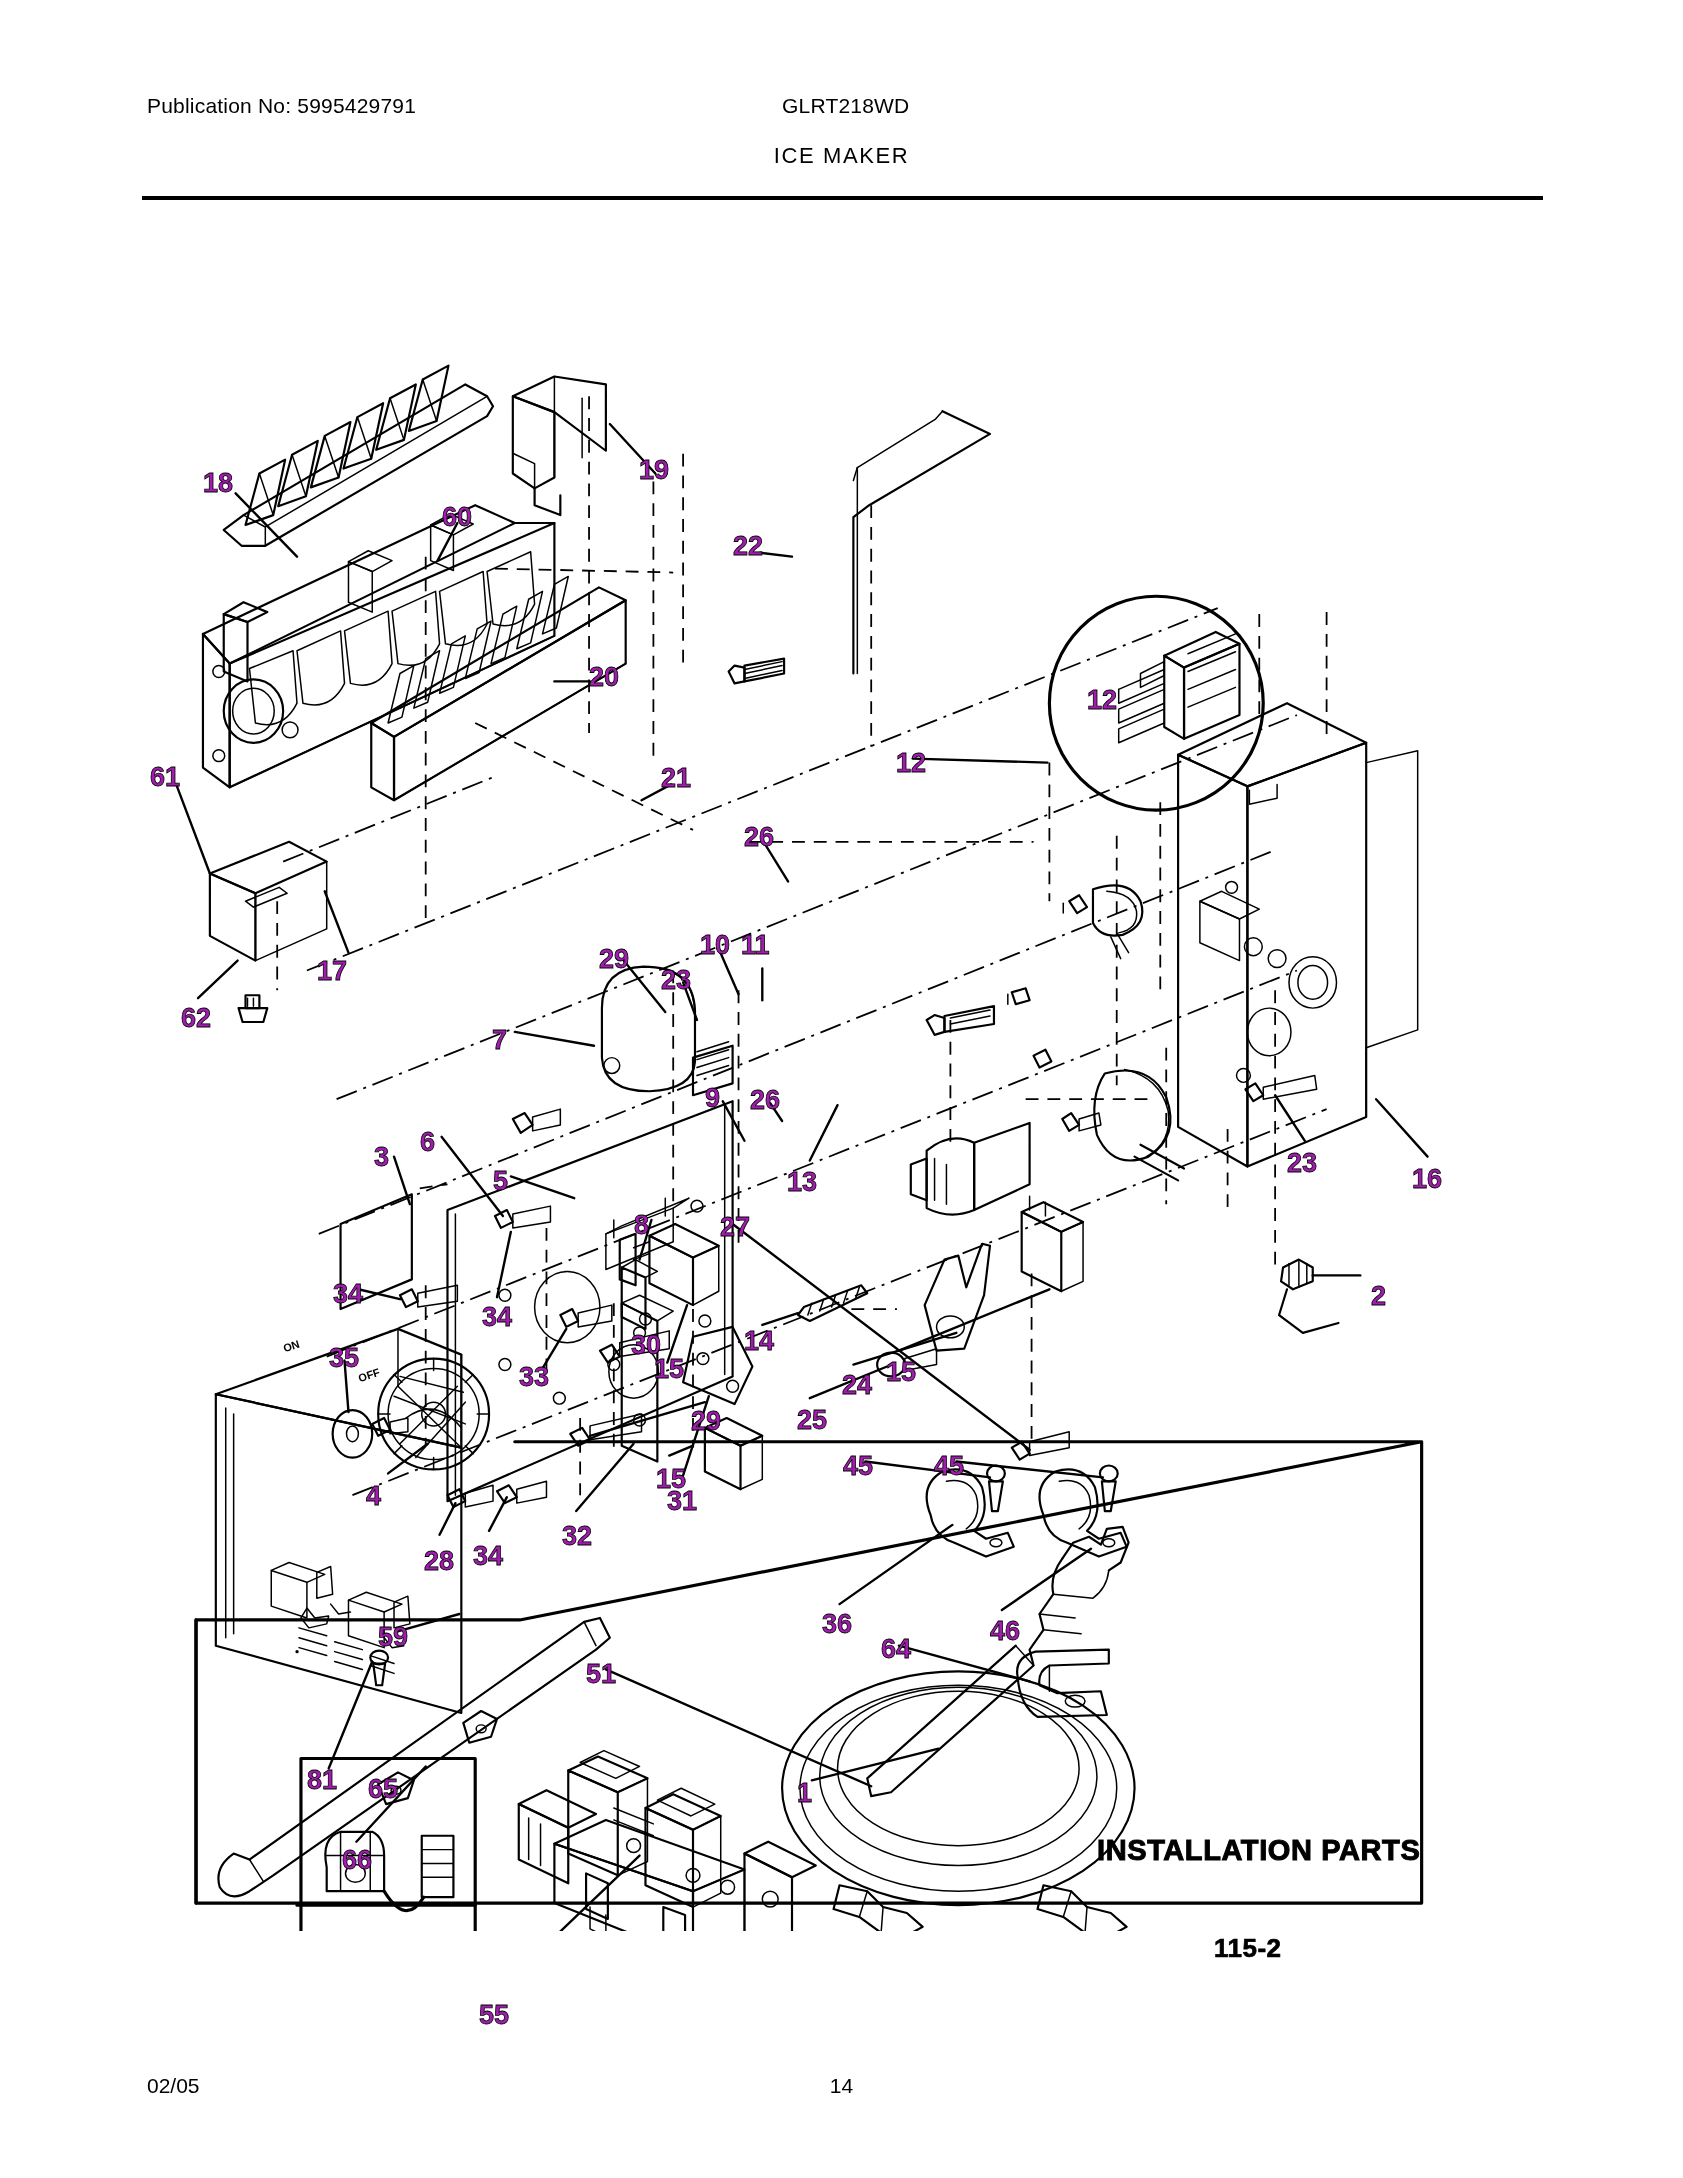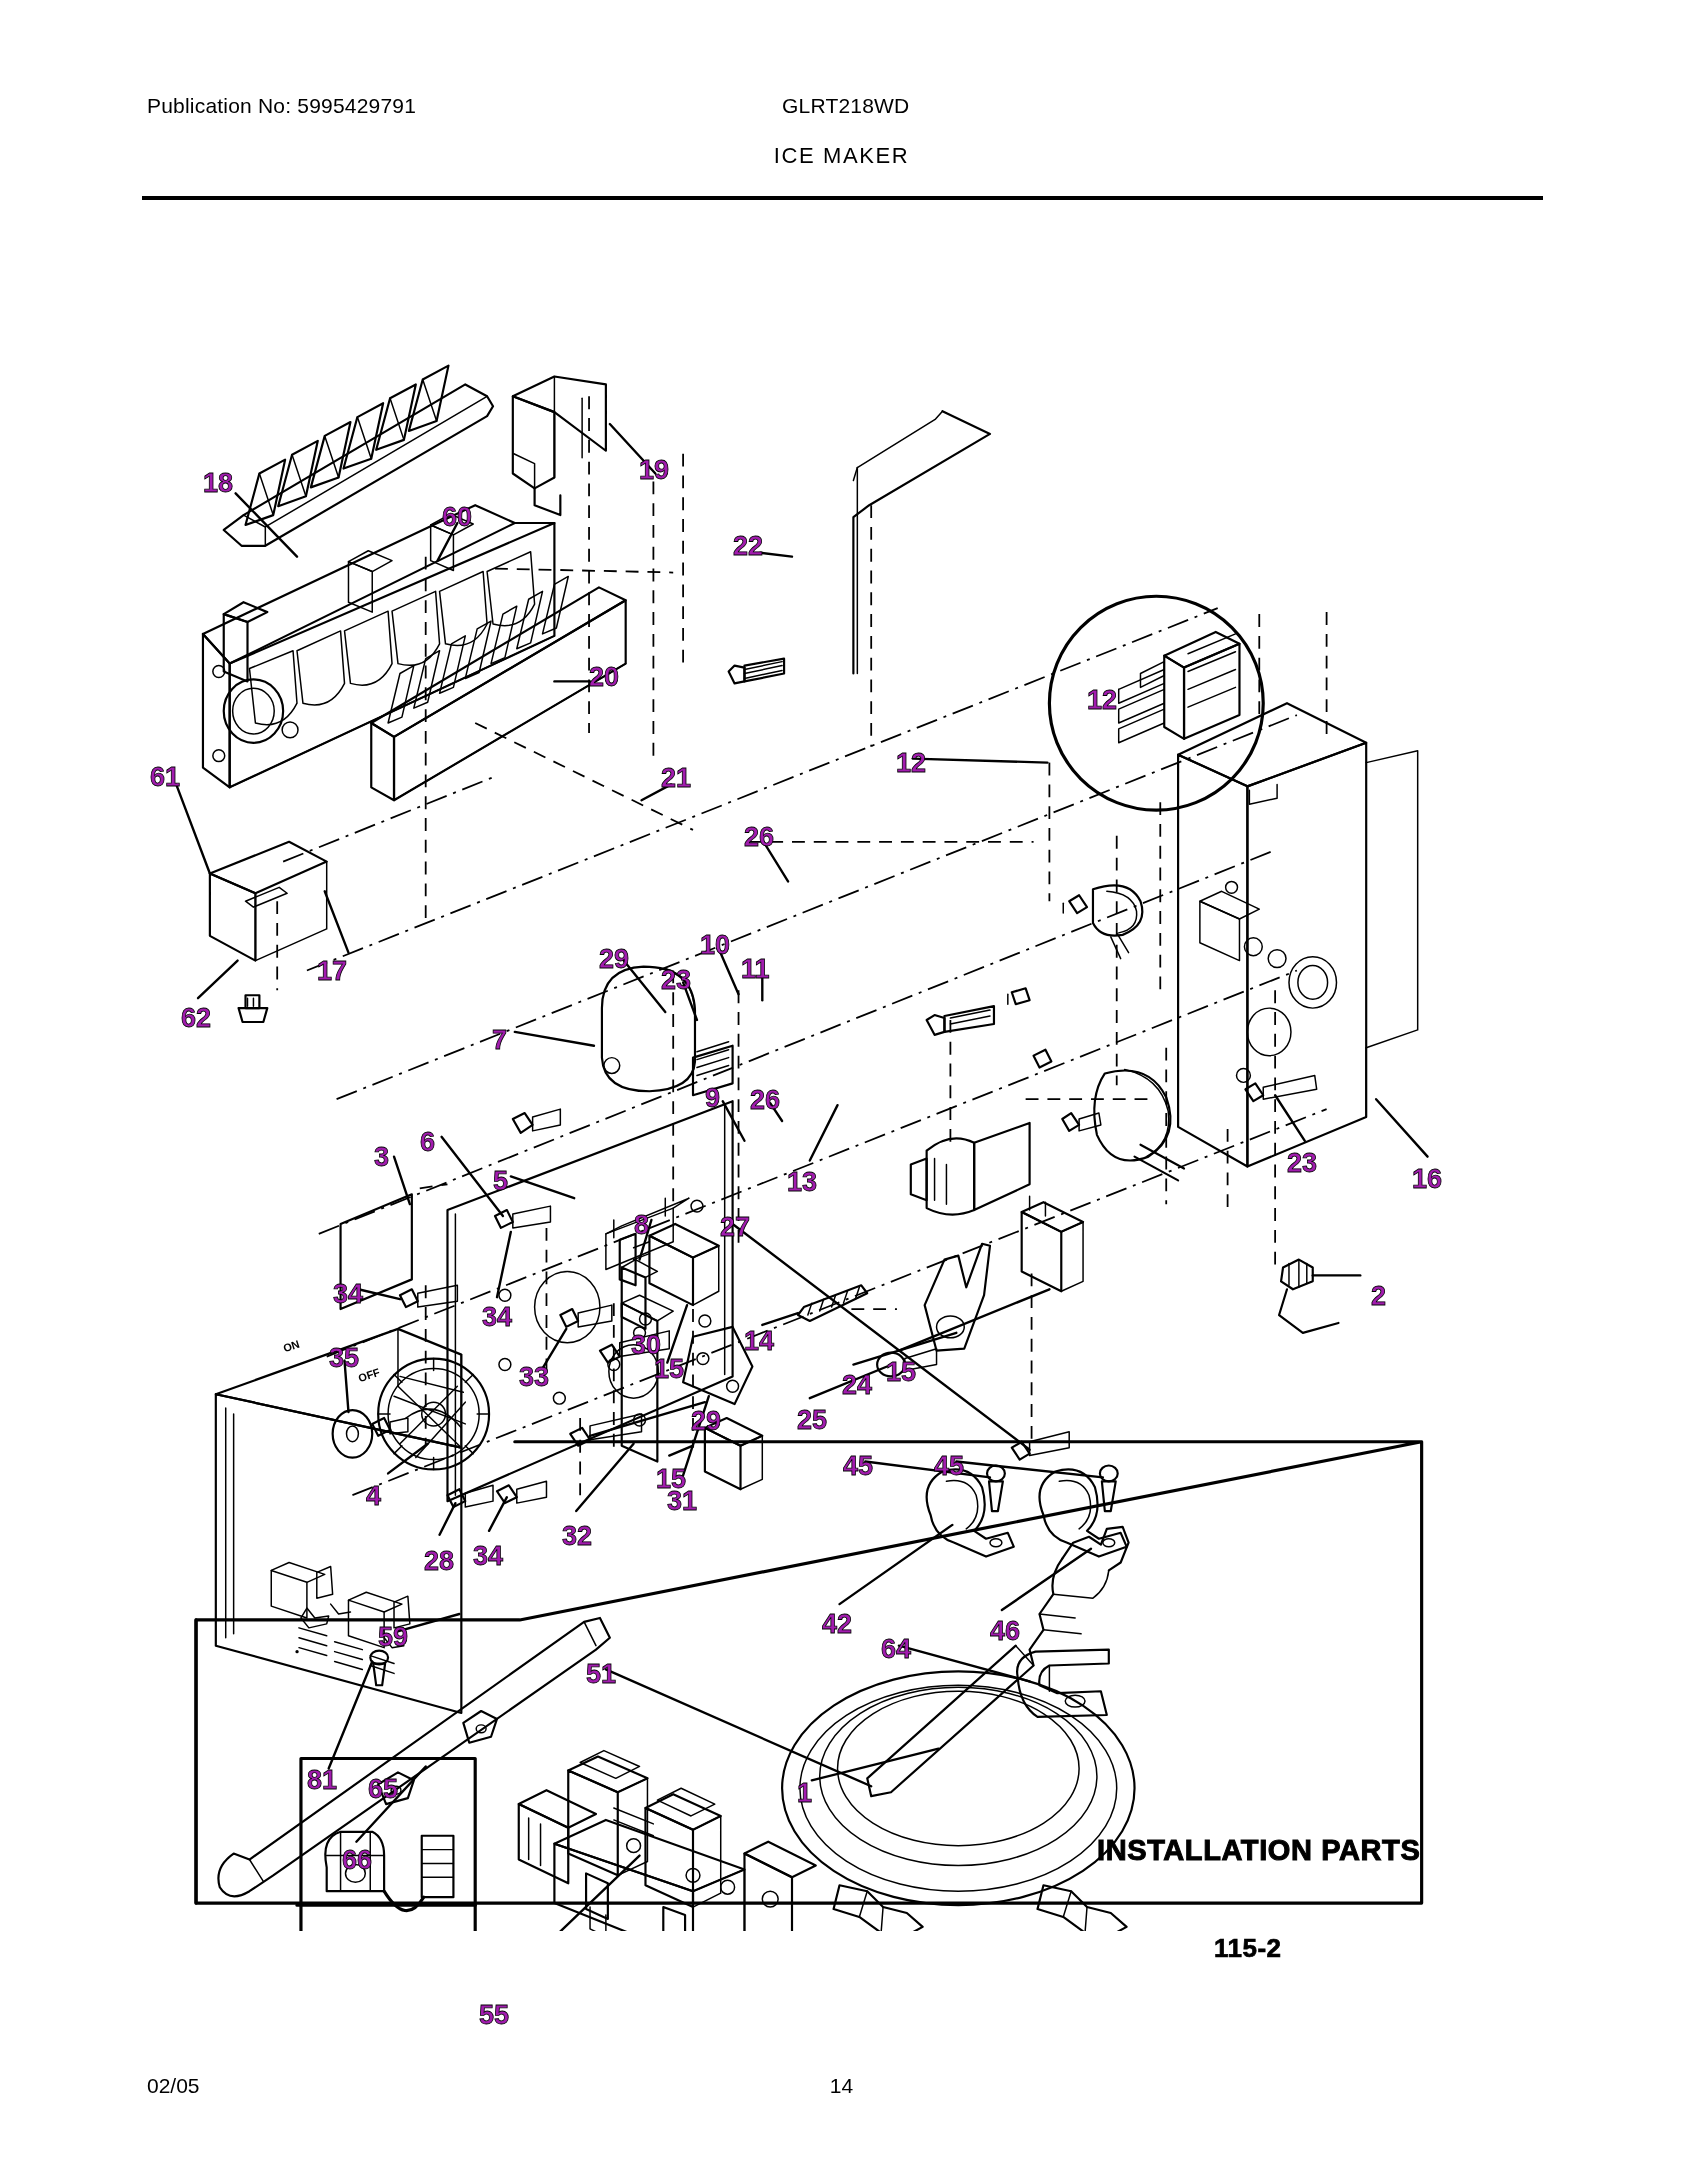--- a/index.html
+++ b/index.html
@@ -647,21 +647,21 @@
         <div class="cal" style="left: 589px; top: 456px;">20</div>
         <div class="cal" style="left: 661px; top: 557px;">21</div>
         <div class="cal" style="left: 150px; top: 556px;">61</div>
         <div class="cal" style="left: 181px; top: 797px;">62</div>
         <div class="cal" style="left: 317px; top: 750px;">17</div>
         <div class="cal" style="left: 896px; top: 542px;">12</div>
         <div class="cal" style="left: 744px; top: 616px;">26</div>
         <div class="cal" style="left: 599px; top: 738px;">29</div>
         <div class="cal" style="left: 661px; top: 759px;">23</div>
         <div class="cal" style="left: 700px; top: 724px;">10</div>
-        <div class="cal" style="left: 741px; top: 748px;">11</div>
+        <div class="cal" style="left: 741px; top: 724px;">11</div>
         <div class="cal" style="left: 492px; top: 819px;">7</div>
         <div class="cal" style="left: 705px; top: 877px;">9</div>
         <div class="cal" style="left: 750px; top: 879px;">26</div>
         <div class="cal" style="left: 787px; top: 961px;">13</div>
         <div class="cal" style="left: 1287px; top: 942px;">23</div>
         <div class="cal" style="left: 1412px; top: 958px;">16</div>
         <div class="cal" style="left: 374px; top: 936px;">3</div>
         <div class="cal" style="left: 420px; top: 921px;">6</div>
         <div class="cal" style="left: 493px; top: 960px;">5</div>
         <div class="cal" style="left: 333px; top: 1073px;">34</div>
@@ -680,21 +680,21 @@
         <div class="cal" style="left: 634px; top: 1004px;">8</div>
         <div class="cal" style="left: 720px; top: 1006px;">27</div>
         <div class="cal" style="left: 744px; top: 1120px;">14</div>
         <div class="cal" style="left: 842px; top: 1164px;">24</div>
         <div class="cal" style="left: 797px; top: 1199px;">25</div>
         <div class="cal" style="left: 691px; top: 1200px;">29</div>
         <div class="cal" style="left: 1371px; top: 1075px;">2</div>
         <div class="cal" style="left: 378px; top: 1416px;">59</div>
         <div class="cal" style="left: 843px; top: 1245px;">45</div>
         <div class="cal" style="left: 934px; top: 1245px;">45</div>
-        <div class="cal" style="left: 822px; top: 1403px;">42</div>
+        <div class="cal" style="left: 822px; top: 1403px;">36</div>
         <div class="cal" style="left: 990px; top: 1410px;">46</div>
         <div class="cal" style="left: 881px; top: 1428px;">64</div>
         <div class="cal" style="left: 586px; top: 1453px;">51</div>
         <div class="cal" style="left: 797px; top: 1572px;">1</div>
         <div class="cal" style="left: 307px; top: 1559px;">81</div>
         <div class="cal" style="left: 342px; top: 1639px;">66</div>
         <div class="cal" style="left: 479px; top: 1794px;">55</div>
         <div class="cal" style="left: 1087px; top: 479px;">12</div>
         <div class="cal" style="left: 368px; top: 1568px;">65</div>
       </div>

